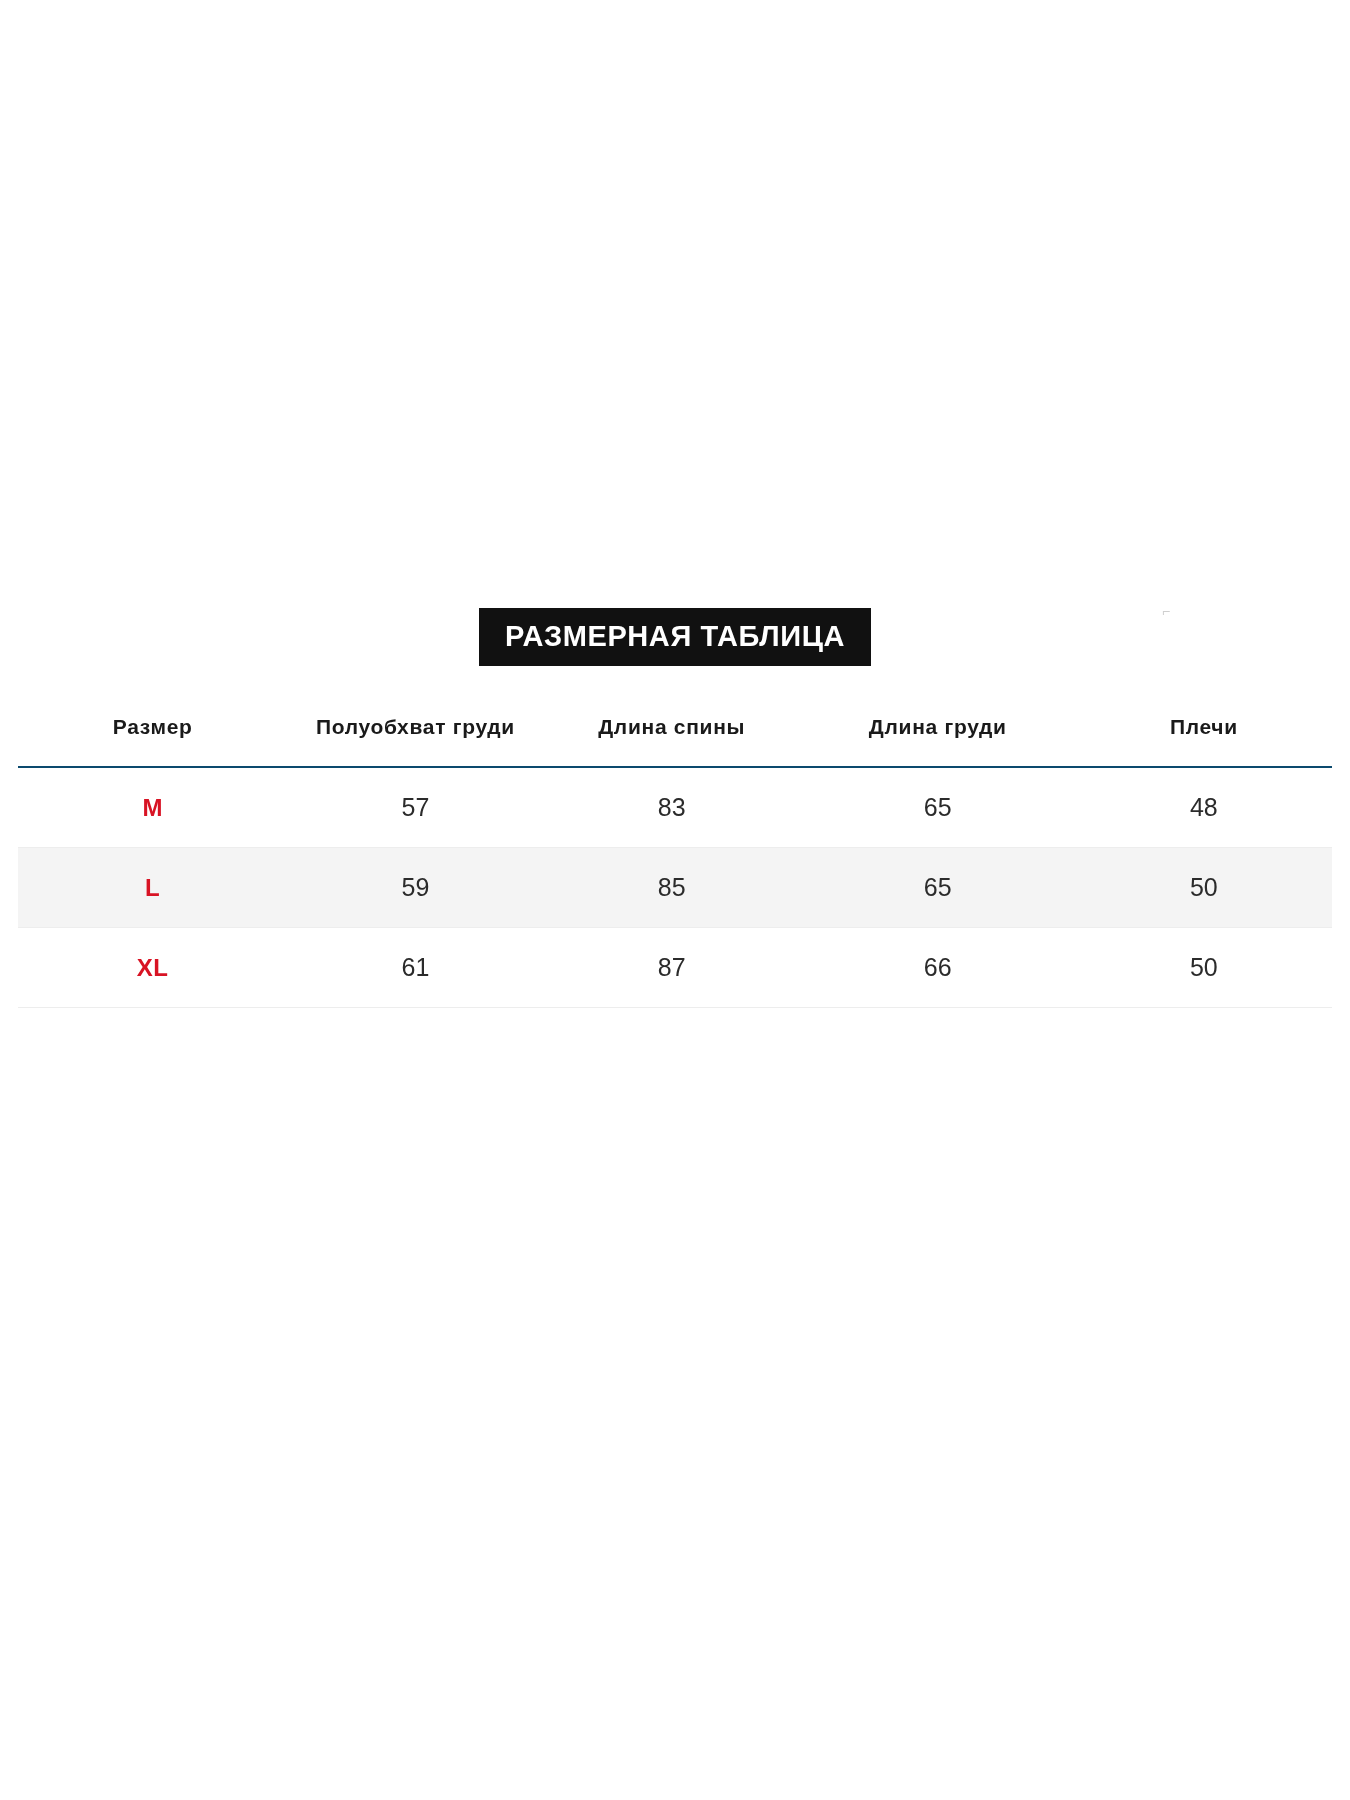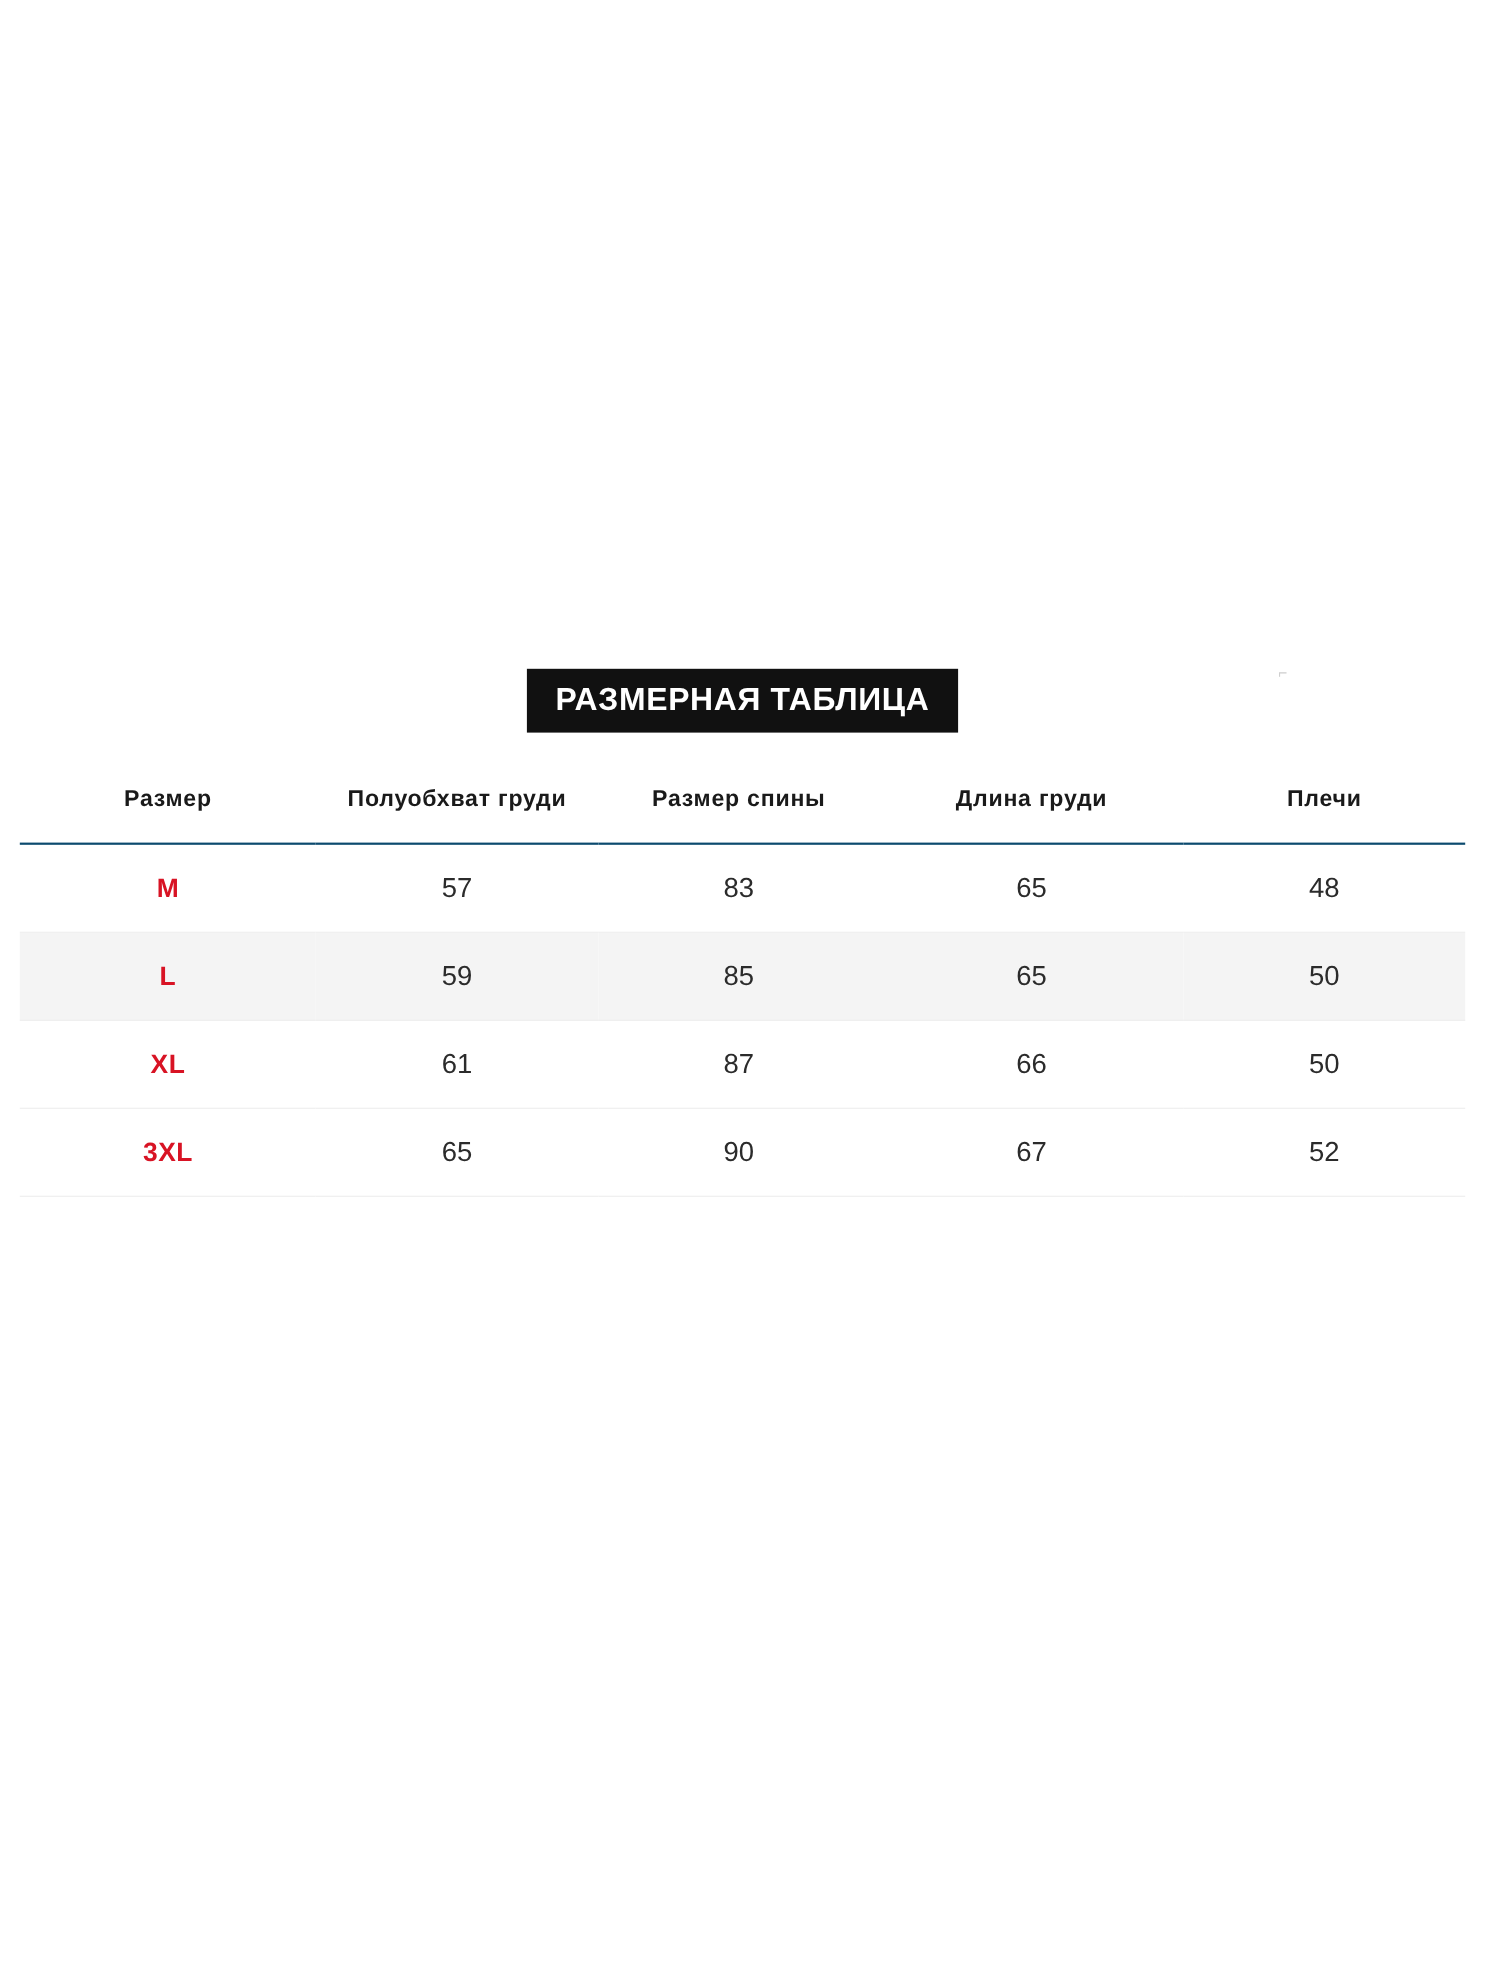--- a/index.html
+++ b/index.html
@@ -132,21 +132,21 @@
         <col class="col-size">
         <col class="col-chest">
         <col class="col-back">
         <col class="col-sleeve">
         <col class="col-shoulder">
       </colgroup>
       <thead>
         <tr>
           <th>Размер</th>
           <th>Полуобхват груди</th>
-          <th>Размер спины</th>
+          <th>Длина спины</th>
           <th>Длина груди</th>
           <th>Плечи</th>
         </tr>
       </thead>
       <tbody>
         <tr>
           <td class="size-cell">M</td>
           <td>57</td>
           <td>83</td>
           <td>65</td>
@@ -159,24 +159,17 @@
           <td>65</td>
           <td>50</td>
         </tr>
         <tr>
           <td class="size-cell">XL</td>
           <td>61</td>
           <td>87</td>
           <td>66</td>
           <td>50</td>
         </tr>
-        <tr>
-          <td class="size-cell">3XL</td>
-          <td>65</td>
-          <td>90</td>
-          <td>67</td>
-          <td>52</td>
-        </tr>
       </tbody>
     </table>
   </div>
 
 </div>
 
 </body></html>

